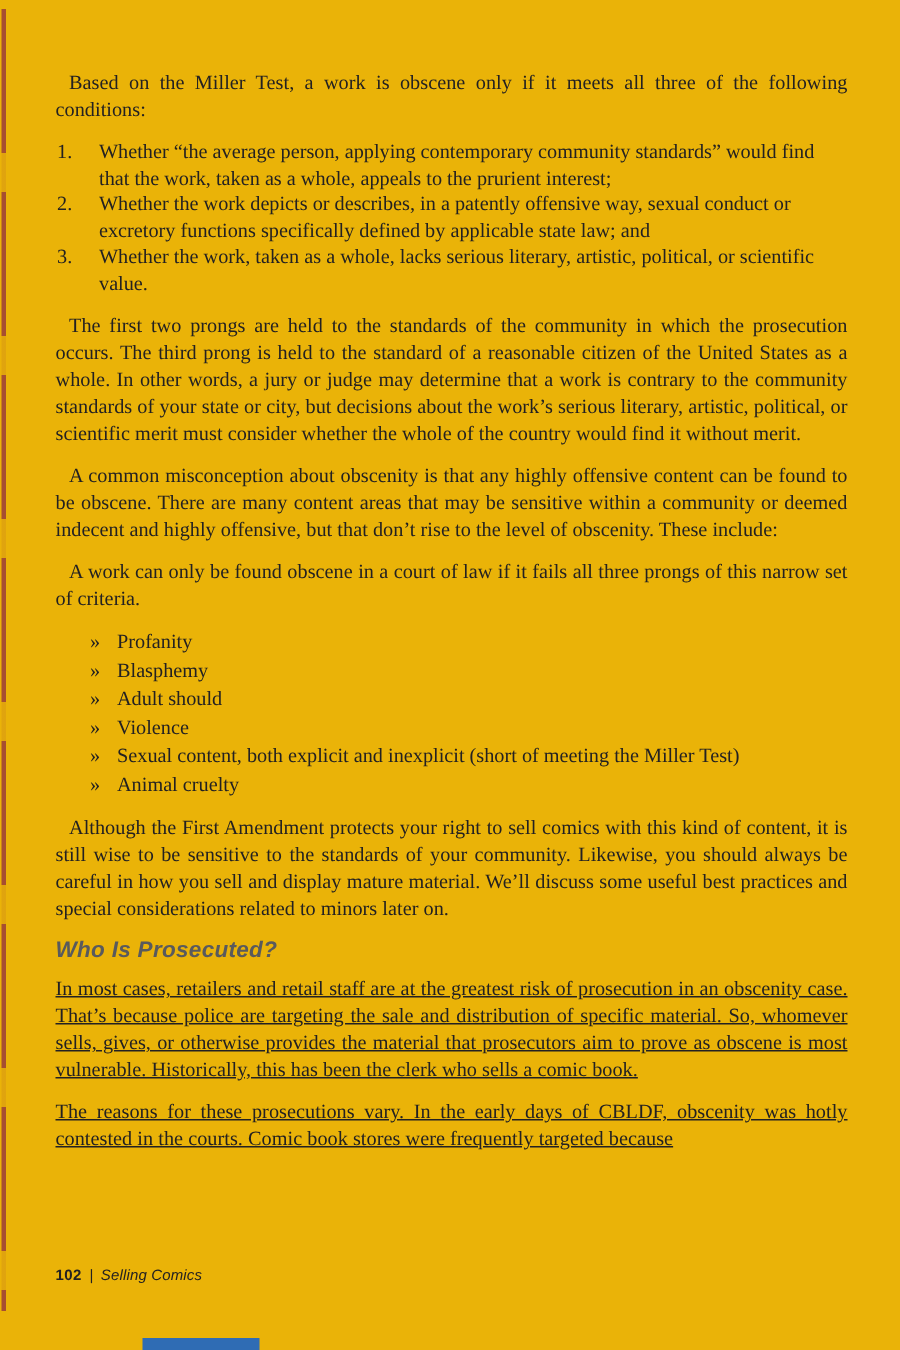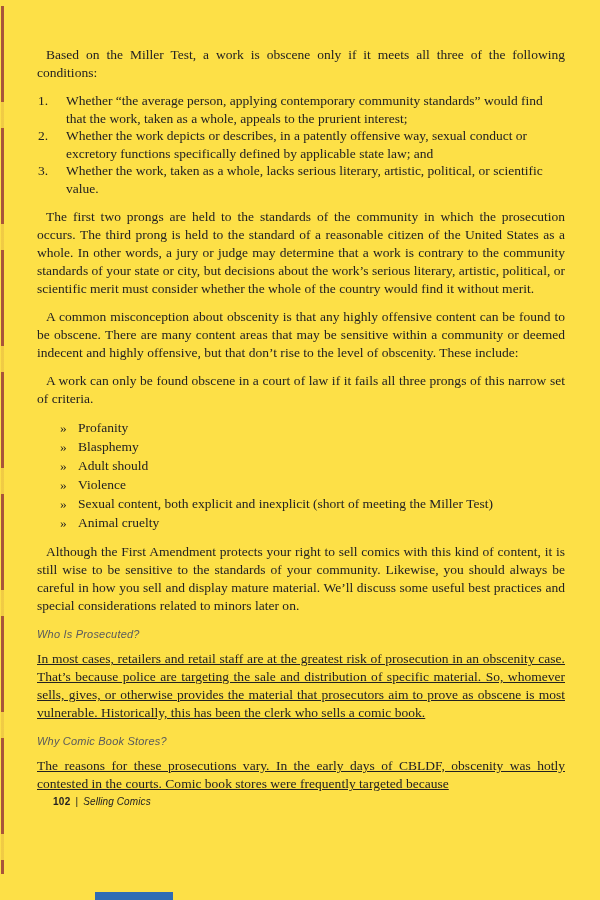--- a/index.html
+++ b/index.html
@@ -10,21 +10,21 @@
   body {
     width: 600px;
     height: 900px;
     position: relative;
     overflow: hidden;
     font-family: "Liberation Serif", serif;
   }
   .page {
     position: absolute;
     inset: 0;
-    background: #fde047;
+    background: #eab308;
   }
   
   .left-edge-marks {
     position: absolute;
     left: 1px;
     top: 6px;
     width: 3px;
     height: 868px;
     background: repeating-linear-gradient(
       to bottom,
@@ -59,38 +59,37 @@
   .blist { margin: 3px 0 11px 0; padding-left: 23px; }
   .bli {
     display: flex;
     font: 13.5px/19px "Liberation Serif", serif;
     color: #232122;
   }
   .bli .marker { flex: none; width: 18px; }
   .section-heading {
     font-family: "Liberation Sans", sans-serif;
     font-style: italic;
-    font-weight: normal;
-    font-size: 11px;
+    font-weight: bold;
+    font-size: 15px;
     line-height: 18px;
     color: #595a5d;
     letter-spacing: 0.2px;
     margin: 4px 0 7px 0;
   }
   .footer {
     position: absolute;
     left: 37px;
-    top: 796px;
+    top: 845px;
     display: flex;
     align-items: flex-end;
     gap: 5px;
     font-family: "Liberation Sans", sans-serif;
     font-size: 10px;
     color: #232122;
-    margin-left: 16px;
   }
   .footer .pgnum { font-weight: bold; letter-spacing: 0.3px; }
   .footer .sep { font-weight: normal; }
   .footer .booktitle { font-style: italic; font-weight: normal; letter-spacing: 0.1px; }
   
   .bottom-bar {
     position: absolute;
     left: 95px;
     bottom: 0;
     width: 78px;
@@ -156,21 +155,20 @@
         <span class="itext">Animal cruelty</span>
       </div>
     </div>
 
     <p class="para">Although the First Amendment protects your right to sell comics with this kind of content, it is still wise to be sensitive to the standards of your community. Likewise, you should always be careful in how you sell and display mature material. We’ll discuss some useful best practices and special considerations related to minors later on.</p>
 
     <h2 class="section-heading">Who Is Prosecuted?</h2>
 
     <p class="para flush">In most cases, retailers and retail staff are at the greatest risk of prosecution in an obscenity case. That’s because police are targeting the sale and distribution of specific material. So, whomever sells, gives, or otherwise provides the material that prosecutors aim to prove as obscene is most vulnerable. Historically, this has been the clerk who sells a comic book.</p>
 
-    <h2 class="section-heading">Why Comic Book Stores?</h2>
 
     <p class="para flush">The reasons for these prosecutions vary. In the early days of CBLDF, obscenity was hotly contested in the courts. Comic book stores were frequently targeted because</p>
 
   </div>
 
   <div class="footer">
     <span class="pgnum">102</span>
     <span class="sep">|</span>
     <span class="booktitle">Selling Comics</span>
   </div>

